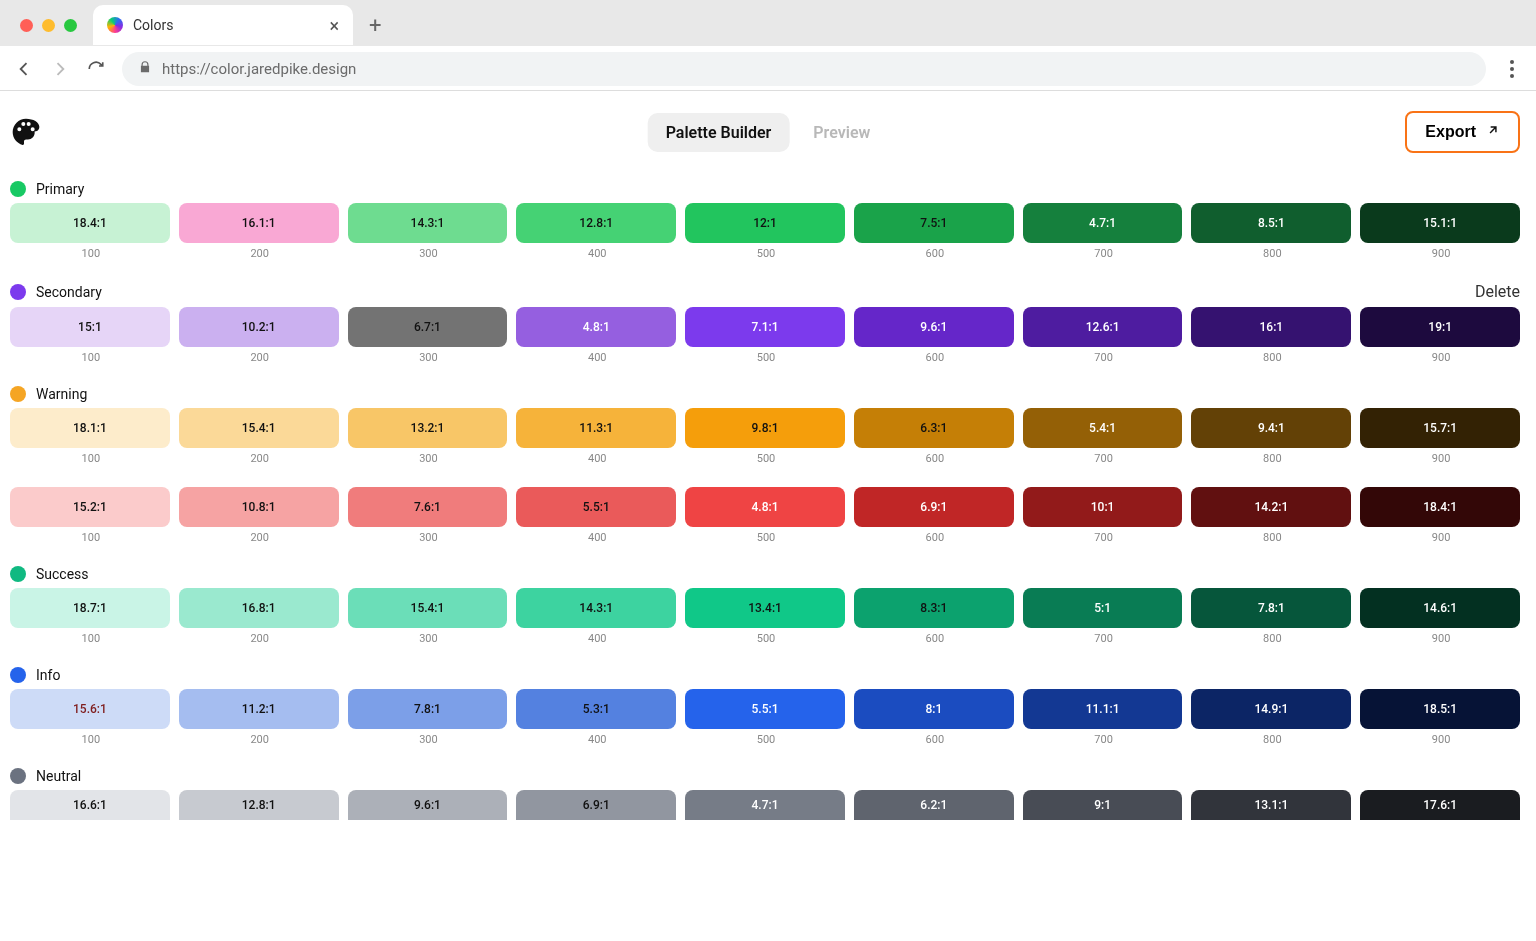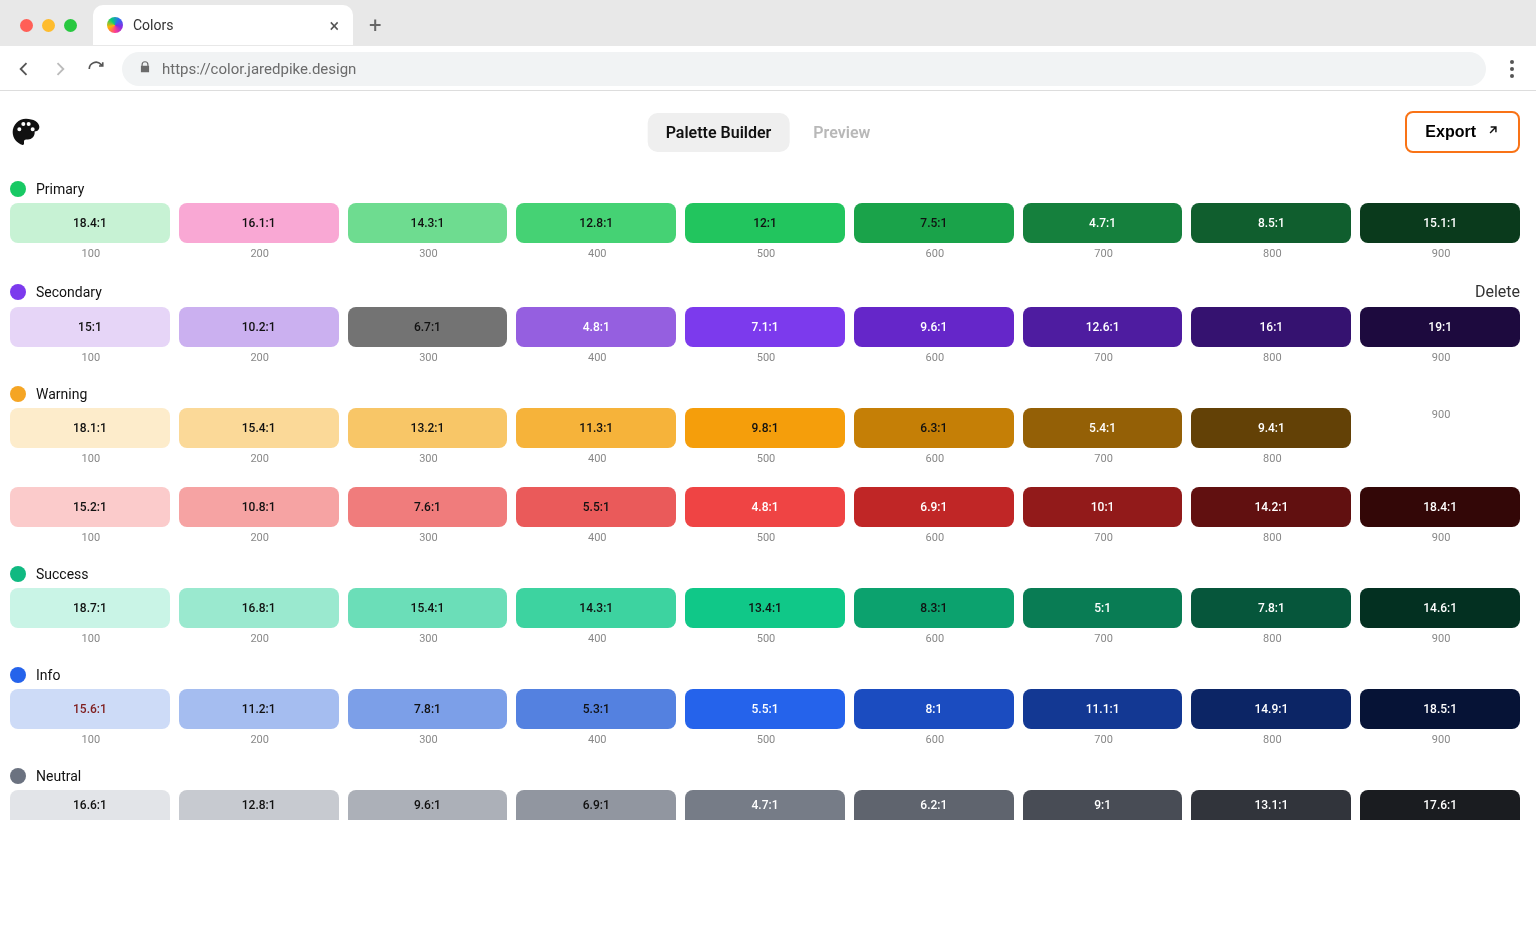--- a/index.html
+++ b/index.html
@@ -297,20 +297,23 @@
       </div>
       <div class="stepnum">700</div>
     </div>
           <div class="swatch-wrap">
       <div class="swatch" style="background:#634106;color:#fff">
         <span>9.4:1</span>
       </div>
       <div class="stepnum">800</div>
     </div>
           <div class="swatch-wrap">
+      <div class="swatch" style="background:#332204;color:#fff">
+        <span>15.7:1</span>
+      </div>
       <div class="stepnum">900</div>
     </div>
         </div>
       </div>
       <div>
         <div class="swatches">
           <div class="swatch-wrap">
       <div class="swatch" style="background:#fbcbcb;color:#111">
         <span>15.2:1</span>
       </div>

